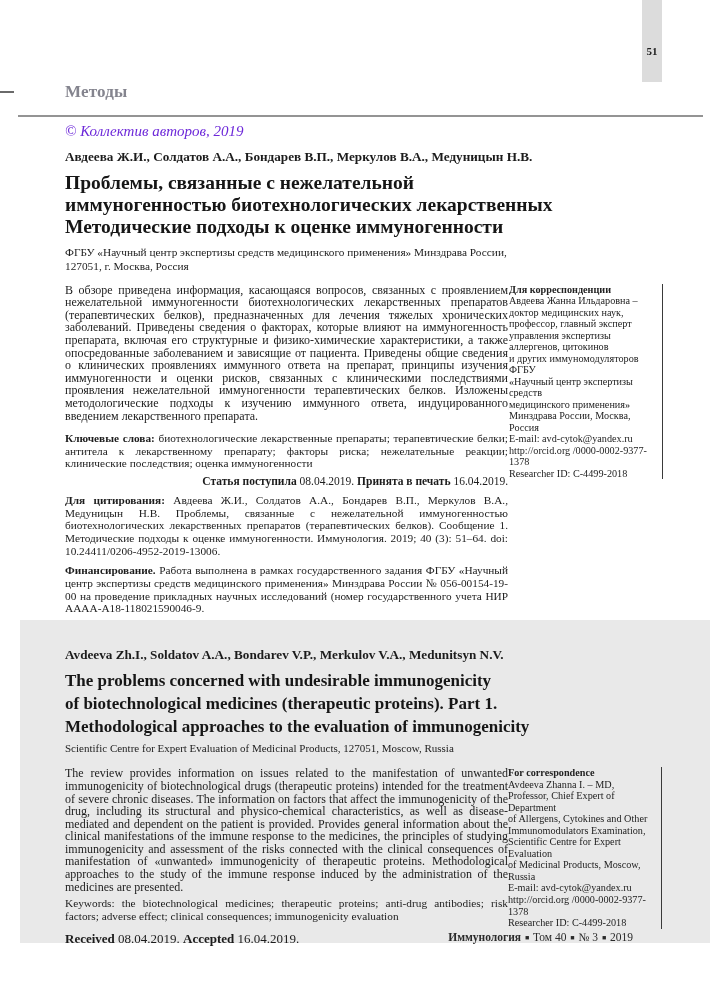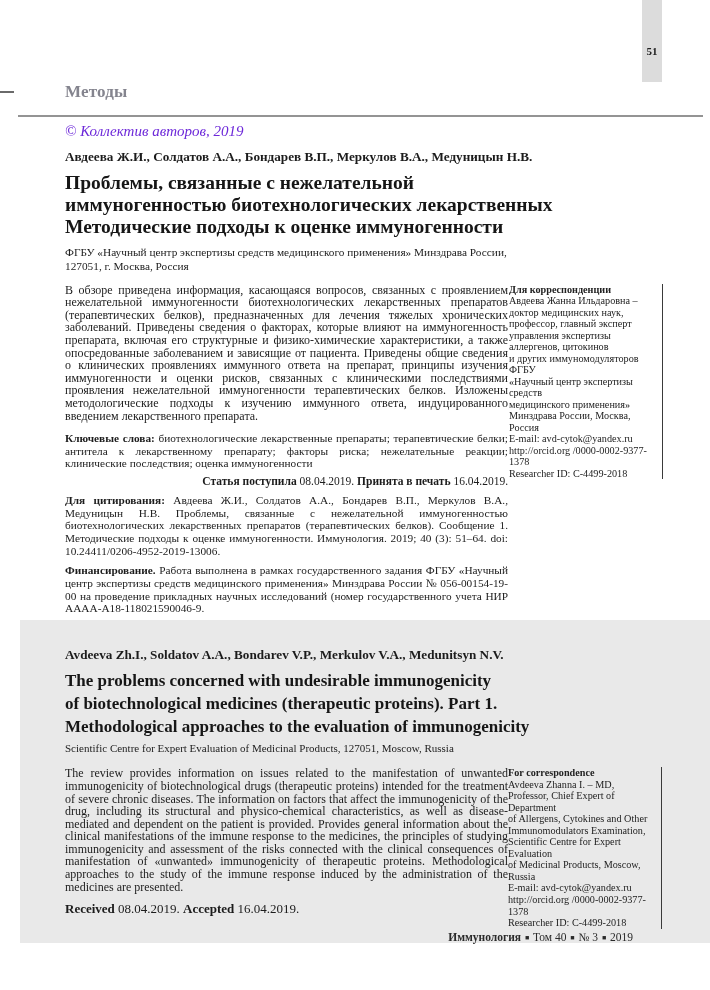--- a/index.html
+++ b/index.html
@@ -125,20 +125,24 @@
       <div class="title-en">
           <div>The problems concerned with undesirable immunogenicity</div>
           <div>of biotechnological medicines (therapeutic proteins). Part 1.</div>
           <div>Methodological approaches to the evaluation of immunogenicity</div>
         </div>
       <div class="affil-en">Scientific Centre for Expert Evaluation of Medicinal Products, 127051, Moscow, Russia</div>
 
       <div class="en-row">
         <div class="col-main">
           <div class="en-abstract">The review provides information on issues related to the manifestation of unwanted immunogenicity of biotechnological drugs (therapeutic proteins) intended for the treatment of severe chronic diseases. The information on factors that affect the immunogenicity of the drug, including its structural and physico-chemical characteristics, as well as disease-mediated and dependent on the patient is provided. Provides general information about the clinical manifestations of the immune response to the medicines, the principles of studying immunogenicity and assessment of the risks connected with the clinical consequences of manifestation of «unwanted» immunogenicity of therapeutic proteins. Methodological approaches to the study of the immune response induced by the administration of the medicines are presented.</div>
+          <div class="keywords-en">
+            <span class="lead">Keywords:</span>
+            <span>the biotechnological medicines; therapeutic proteins; anti-drug antibodies; risk factors; adverse effect; clinical consequences; immunogenicity evaluation</span>
+          </div>
           <div class="received">
             <span class="lead">Received</span>
             <span>08.04.2019.</span>
             <span class="lead">Accepted</span>
             <span>16.04.2019.</span>
           </div>
         </div>
         <aside class="side-block">
             <div>For correspondence</div>
             <div>Avdeeva Zhanna I. – MD,</div>

